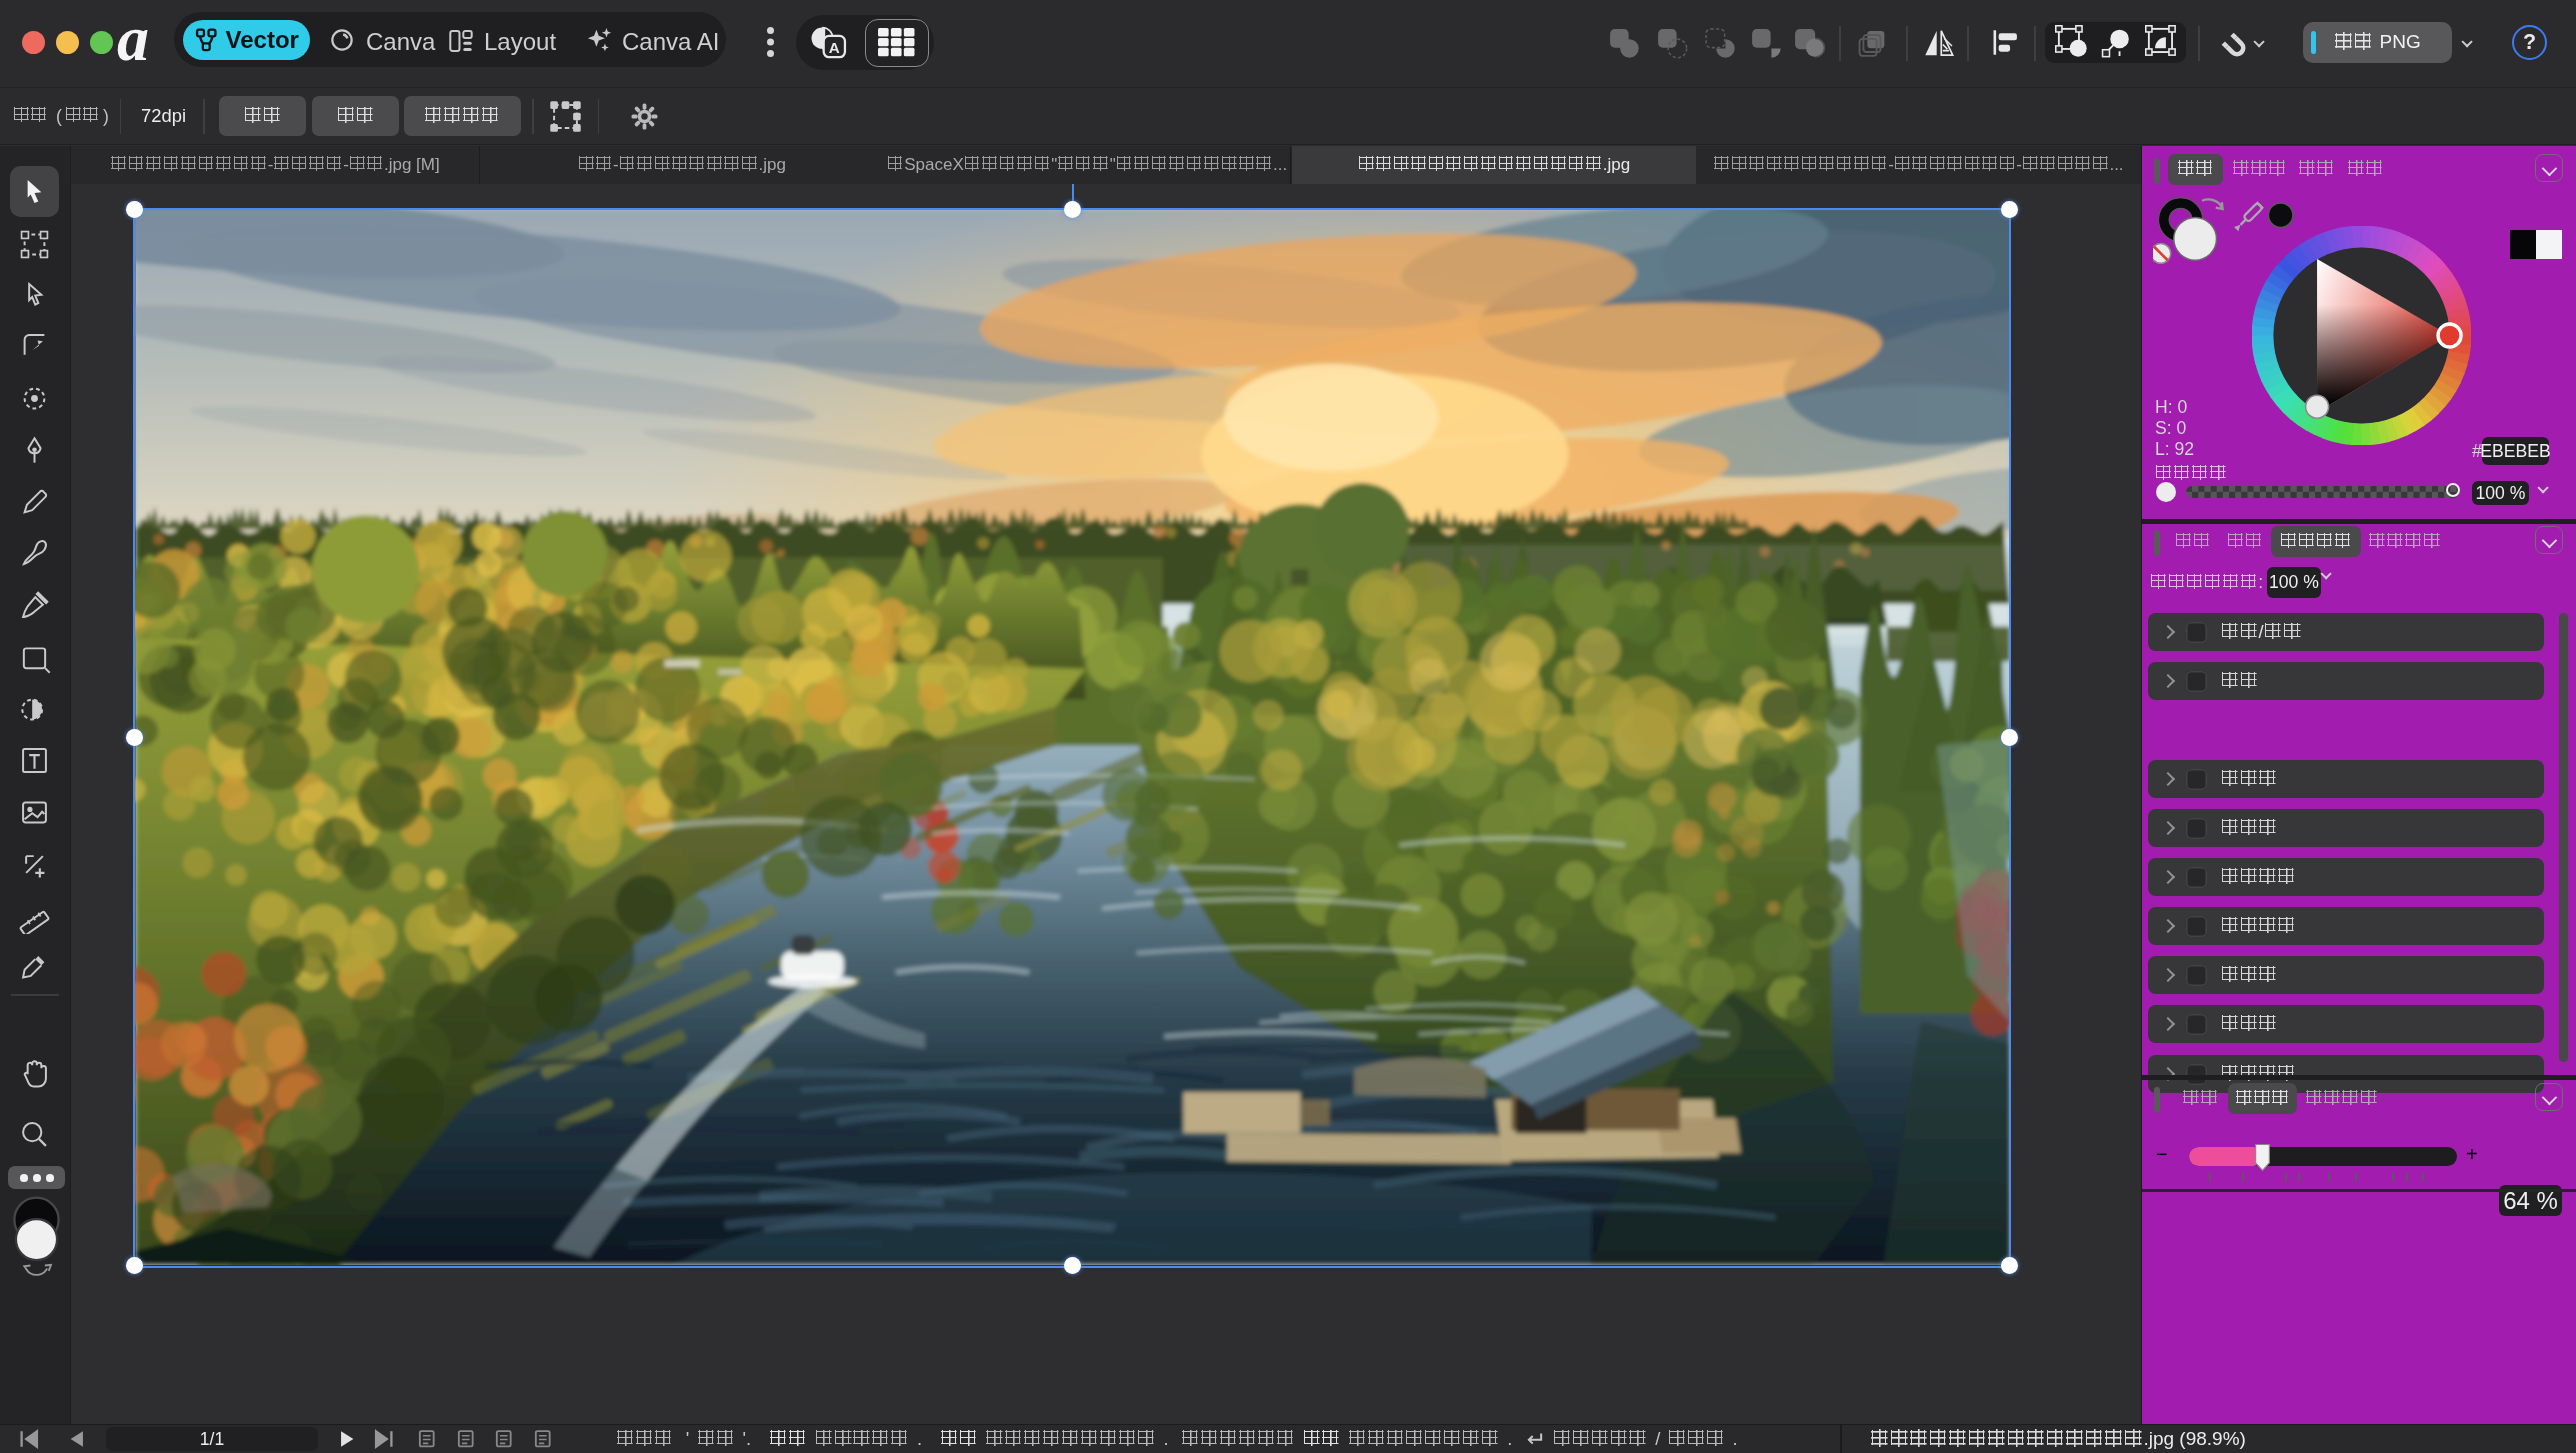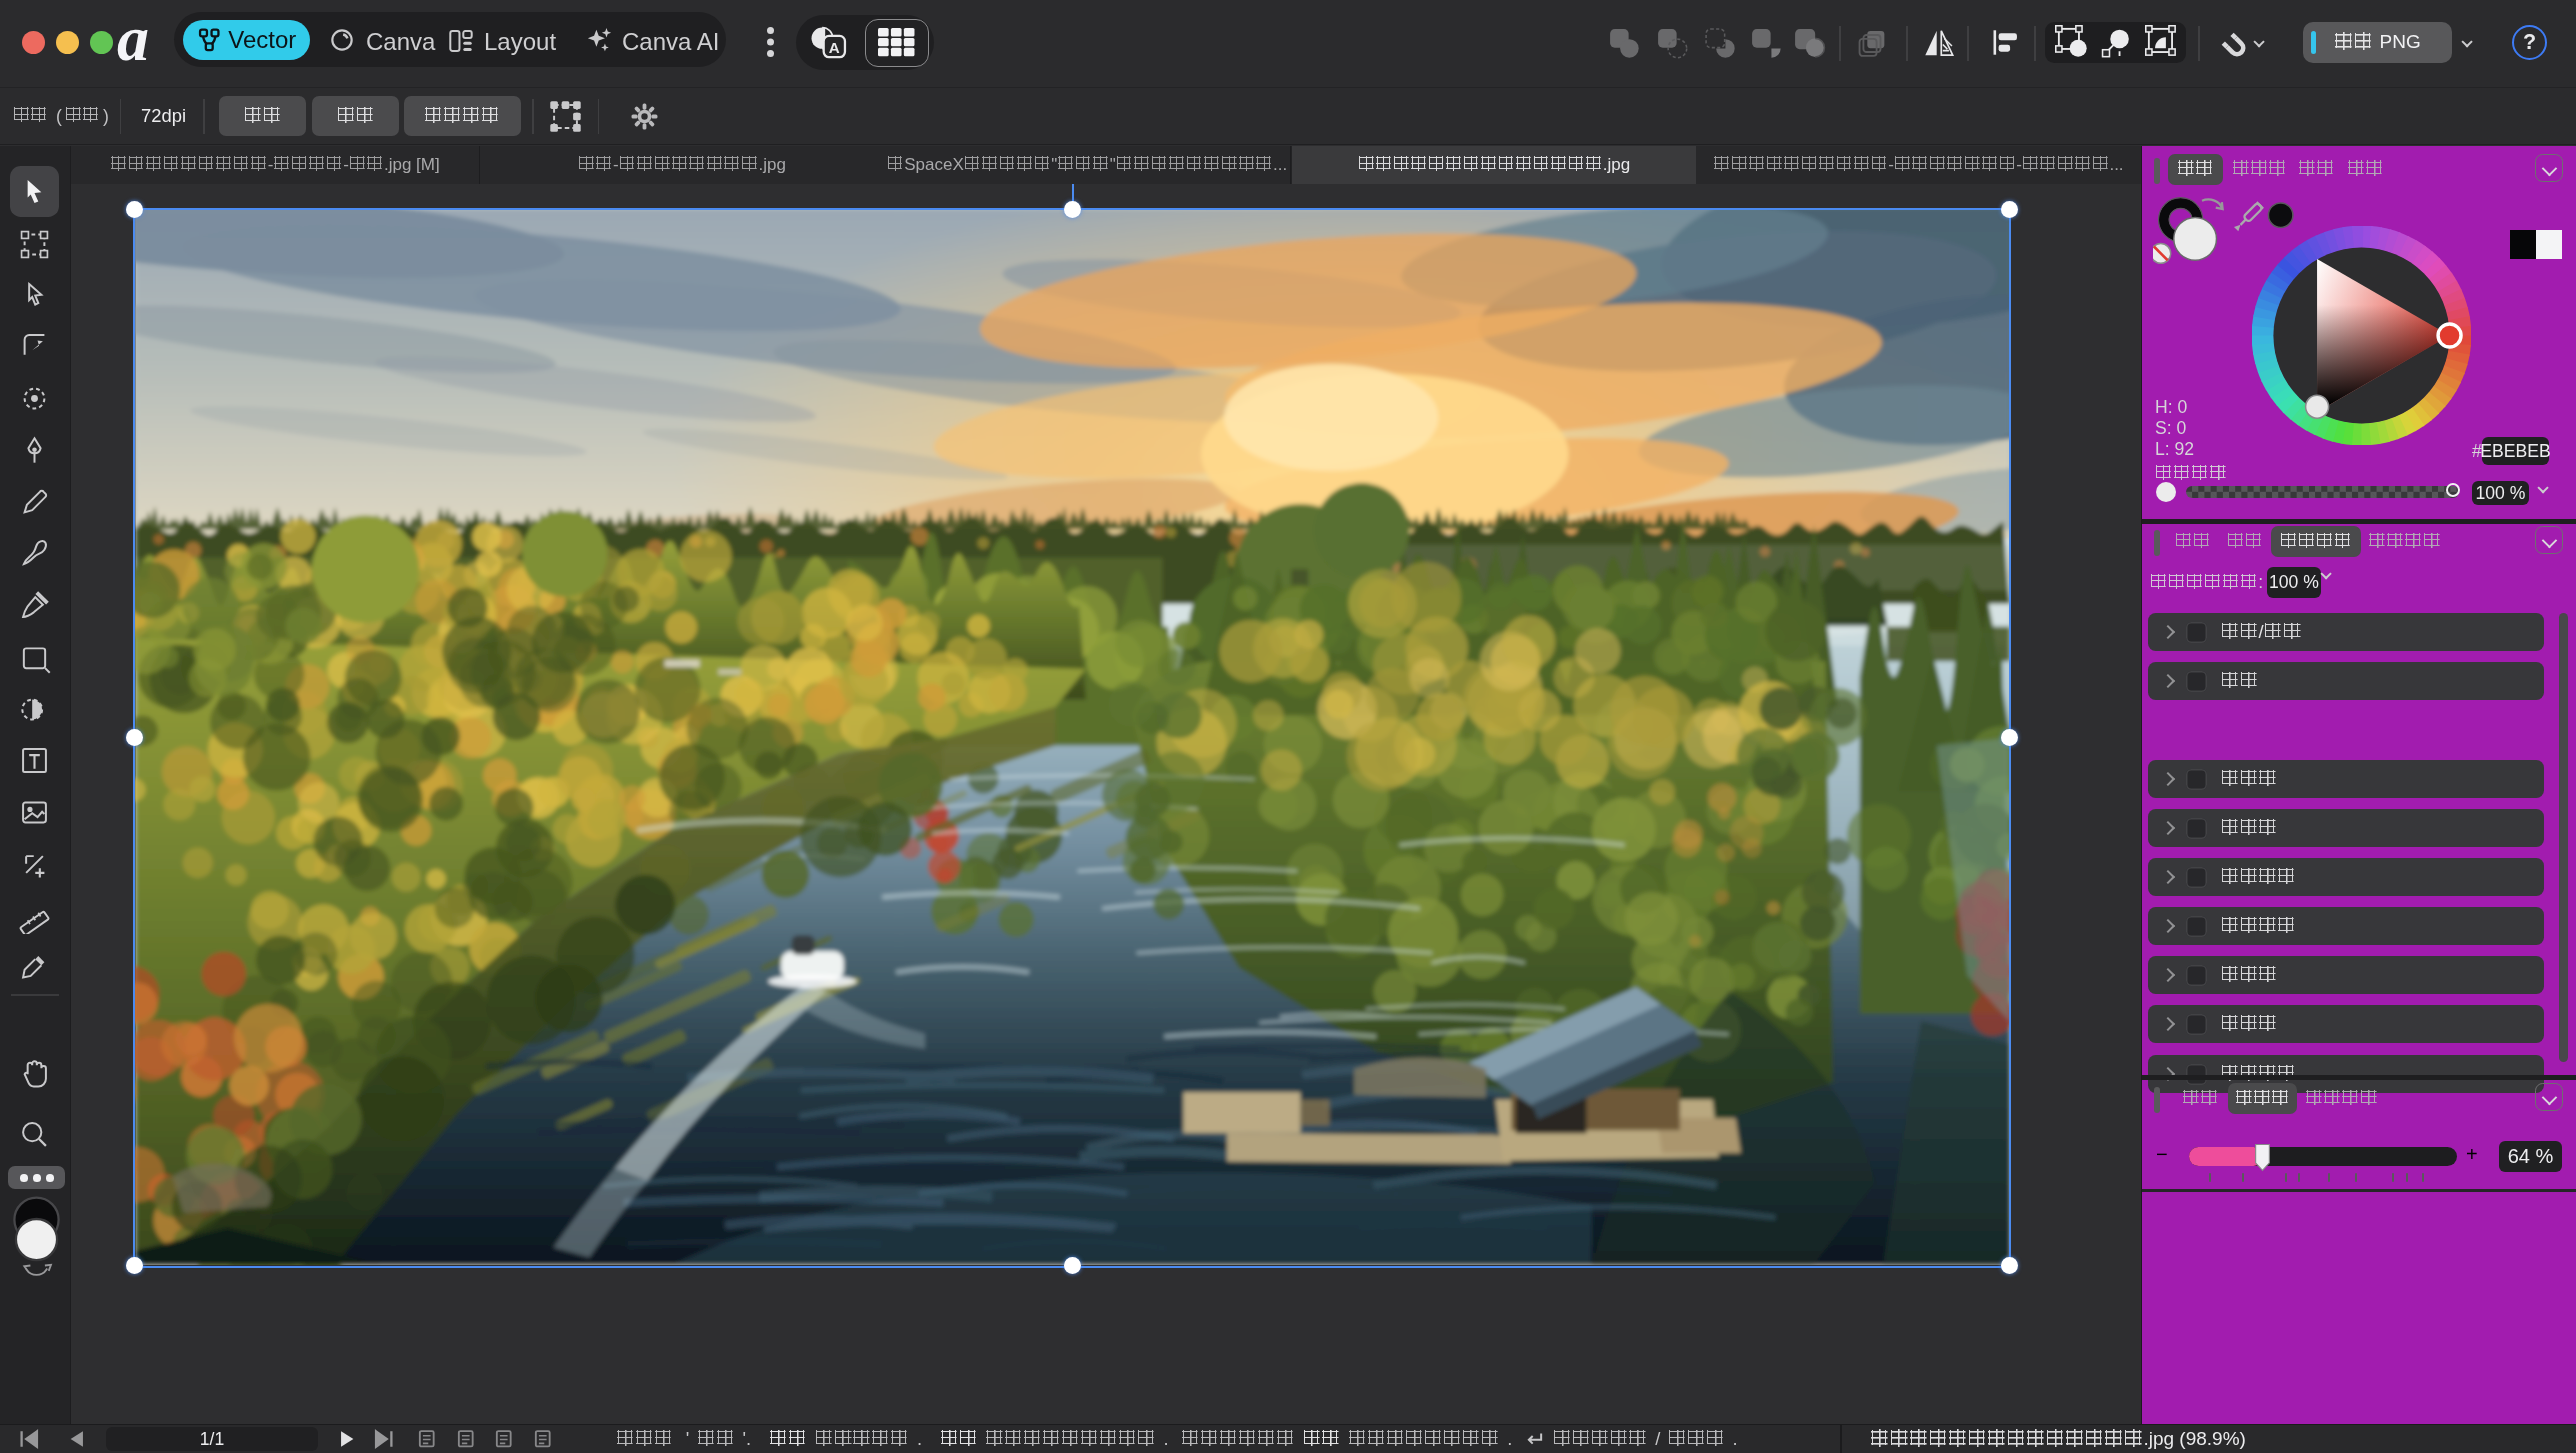--- a/index.html
+++ b/index.html
@@ -1031,21 +1031,21 @@
 <div class="abs" style="left:90px;top:31px;width:23px;height:23px;border-radius:50%;background:#62c554"></div>
 <div class="abs" style="left:117px;top:1.5px;width:54px;height:64px;color:#f5f5f7;font:italic 700 64px &quot;Liberation Serif&quot;,serif">a</div>
 <div class="abs" style="left:174px;top:12.3px;width:552px;height:55px;background:#1f1f21;border-radius:28px"></div>
 <div class="abs flex" style="left:183px;top:20px;width:127px;height:40px;background:#31cbea;border-radius:20px;justify-content:center;gap:7px">
 <svg width="24.5" height="24.5" viewBox="0 0 32 32">
         <path d="M8,9 Q8,17 14,22 M24,9 Q24,17 18,22" fill="none" stroke="#0c1418" stroke-width="3.2"></path>
         <rect x="4" y="2" width="9" height="9" rx="2.5" fill="#31cbea" stroke="#0c1418" stroke-width="3"></rect>
         <rect x="19" y="2" width="9" height="9" rx="2.5" fill="#31cbea" stroke="#0c1418" stroke-width="3"></rect>
         <rect x="11.5" y="20" width="9" height="9" rx="2.5" fill="#31cbea" stroke="#0c1418" stroke-width="3"></rect>
       </svg>
-<span style="font-size:24px;font-weight:400;color:#0c1418">Vector</span>
+<span style="font-size:24px;font-weight:700;color:#0c1418">Vector</span>
     </div>
 <svg class="abs" style="left:330px;top:28px" width="24" height="24" viewBox="0 0 31 31">
       <circle cx="15.5" cy="15.5" r="12.5" fill="none" stroke="#c9c9cb" stroke-width="2.8"></circle>
       <path d="M17,8.5 a7.5,7.5 0 0 1 5.5,5" fill="none" stroke="#c9c9cb" stroke-width="3.2"></path>
     </svg>
 <span class="abs" style="left:366px;top:28px;font-size:24px;color:#cfcfd1">Canva</span>
 <svg class="abs" style="left:448px;top:28px" width="26" height="26" viewBox="0 0 34 34">
       <rect x="3" y="4" width="12" height="26" rx="3" fill="none" stroke="#c9c9cb" stroke-width="2.6"></rect>
       <rect x="20" y="4" width="11" height="9" rx="2.5" fill="none" stroke="#c9c9cb" stroke-width="2.6"></rect>
       <rect x="20" y="18" width="11" height="4" rx="2" fill="#c9c9cb"></rect>
@@ -1532,21 +1532,21 @@
       <span class="cj"><i></i><i></i><i></i><i></i></span>
     </div>
 <div class="chevbox" style="left:393px;top:937px"></div>
 <div class="abs ebtn" style="left:14px;top:997px;width:21.5px;height:28px;border-radius:6.1px;font-size:20px">−</div>
 <div class="abs" style="left:47px;top:1001px;width:268px;height:19px;border-radius:10px;background:#1d1d1f"></div>
 <div class="abs" style="left:47px;top:1001px;width:74px;height:19px;border-radius:10px;background:#ee4d9b"></div>
 <svg class="abs" style="left:112px;top:997px" width="17" height="29" viewBox="0 0 22 38">
       <path d="M2,2 L20,2 L20,26 L11,36 L2,26 Z" fill="#f2f2f4" stroke="#88888a" stroke-width="1.5"></path>
     </svg>
 <div class="abs ebtn" style="left:324px;top:997px;width:21.5px;height:28px;border-radius:6.1px;font-size:20px">+</div>
-<div class="abs darkbox" style="left:357px;top:995px;width:63px;height:31px;font-size:20px">64&nbsp;%</div>
+<div class="abs darkbox" style="left:357px;top:1039px;width:63px;height:31px;font-size:24px">64&nbsp;%</div>
 <div class="abs" style="left:67px;top:1027px;width:2.3px;height:9.2px;background:#59595b;border-radius:1.5px"></div>
 <div class="abs" style="left:100px;top:1027px;width:2.3px;height:9.2px;background:#59595b;border-radius:1.5px"></div>
 <div class="abs" style="left:143px;top:1027px;width:2.3px;height:9.2px;background:#59595b;border-radius:1.5px"></div>
 <div class="abs" style="left:156px;top:1027px;width:2.3px;height:9.2px;background:#59595b;border-radius:1.5px"></div>
 <div class="abs" style="left:186px;top:1027px;width:2.3px;height:9.2px;background:#59595b;border-radius:1.5px"></div>
 <div class="abs" style="left:213px;top:1027px;width:2.3px;height:9.2px;background:#59595b;border-radius:1.5px"></div>
 <div class="abs" style="left:250px;top:1027px;width:2.3px;height:9.2px;background:#59595b;border-radius:1.5px"></div>
 <div class="abs" style="left:264px;top:1027px;width:2.3px;height:9.2px;background:#59595b;border-radius:1.5px"></div>
 <div class="abs" style="left:280px;top:1027px;width:2.3px;height:9.2px;background:#59595b;border-radius:1.5px"></div>
 <div class="abs" style="left:0;top:1043px;width:435px;height:3.1px;background:#252527"></div>

